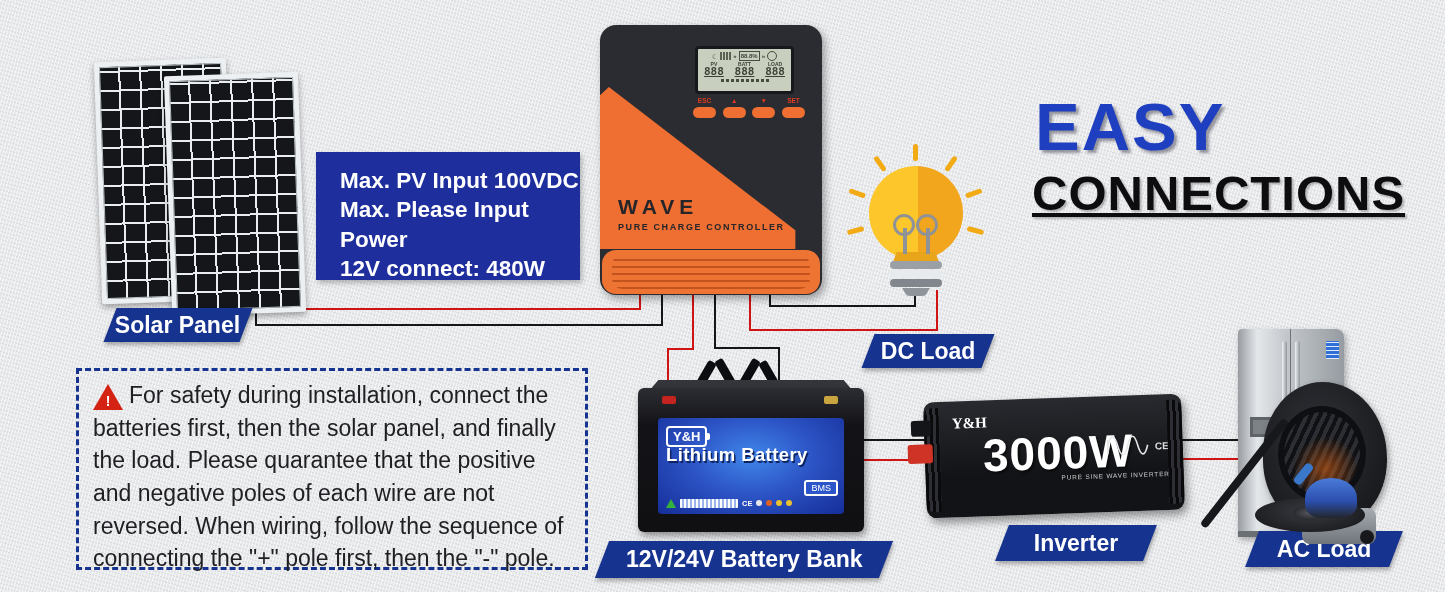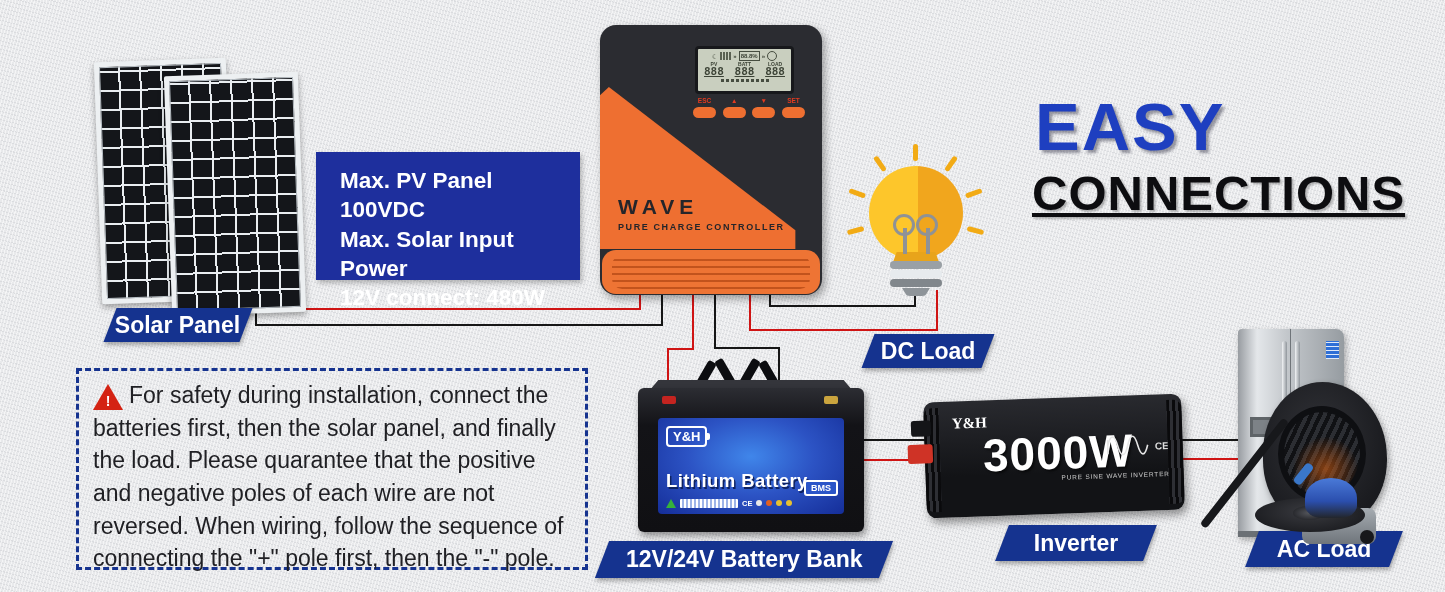--- a/index.html
+++ b/index.html
@@ -109,24 +109,24 @@
     box-shadow:2px 4px 7px rgba(0,0,0,.4);}
   .batt-top{position:absolute;left:0;top:28px;width:226px;height:16px;
     background:#34353b;clip-path:polygon(3% 100%,9% 0,91% 0,97% 100%);}
   .term{position:absolute;width:14px;height:8px;border-radius:2px;}
   .batt-label{position:absolute;left:20px;top:66px;width:186px;height:96px;border-radius:4px;
     background:radial-gradient(ellipse at 50% 40%,#4086ea 0%,#2c53c4 48%,#152e99 100%);
     overflow:hidden;color:#fff;}
   .batt-logo{position:absolute;left:8px;top:8px;border:2px solid #fff;border-radius:4px;
     padding:0 5px;font-weight:800;font-size:13px;line-height:17px;}
   .batt-logo::after{content:"";position:absolute;right:-5px;top:5px;width:3px;height:7px;background:#fff;border-radius:0 2px 2px 0;}
-  .batt-name{position:absolute;left:8px;top:52px;font-size:18.5px;font-weight:800;letter-spacing:.4px;
+  .batt-name{position:absolute;left:8px;top:26px;font-size:18.5px;font-weight:800;letter-spacing:.4px;
     text-shadow:1.5px 1.5px 0 #0e2260;white-space:nowrap;}
   .bms{position:absolute;right:6px;top:62px;border:2px solid #fff;border-radius:3px;background:#2b55c8;
-    font-size:9px;font-weight:700;padding:1px 5px;}
+    font-size:9px;font-weight:400;padding:1px 5px;}
   .batt-strip{position:absolute;left:8px;right:8px;bottom:5px;height:12px;display:flex;align-items:center;gap:4px;}
   .strip-tri{width:0;height:0;border-left:5px solid transparent;border-right:5px solid transparent;border-bottom:9px solid #35b23c;}
   .strip-bar{width:58px;height:9px;background:repeating-linear-gradient(90deg,#fff 0 2px,#9db4e8 2px 4px);border-radius:1px;}
   .strip-ce{font-size:7.5px;font-weight:700;color:#fff;}
   .strip-dot{width:6px;height:6px;border-radius:50%;}
 
   
   .inv{left:925px;top:398px;width:258px;height:116px;z-index:3;transform:rotate(-2deg);
     background:linear-gradient(180deg,#292a2f 0,#121316 65%);border-radius:10px;
     box-shadow:3px 5px 8px rgba(0,0,0,.4);color:#fff;}
@@ -217,22 +217,22 @@
   <div class="wire wk" style="left:850px;top:402px;width:2px;height:39px;"></div>
   <div class="wire wk" style="left:850px;top:439px;width:86px;height:2px;"></div>
 
   <div class="wire wk" style="left:1174px;top:439px;width:74px;height:2px;"></div>
   <div class="wire wr" style="left:1174px;top:458px;width:74px;height:2px;"></div>
 
   <div class="panel panel-rear abs"></div>
   <div class="panel panel-front abs"></div>
 
   <div class="spec-box abs">
-    <div>Max. PV Panel 100VDC</div>
-    <div>Max.  Solar Input Power</div>
+    <div>Max. PV Input 100VDC</div>
+    <div>Max.  Please Input Power</div>
     <div>12V connect: 480W</div>
   </div>
 
   <div class="tag tag-solar">
       <span>Solar Panel</span>
     </div>
   <div class="tag tag-dc">
       <span>DC Load</span>
     </div>
   <div class="tag tag-batt">

